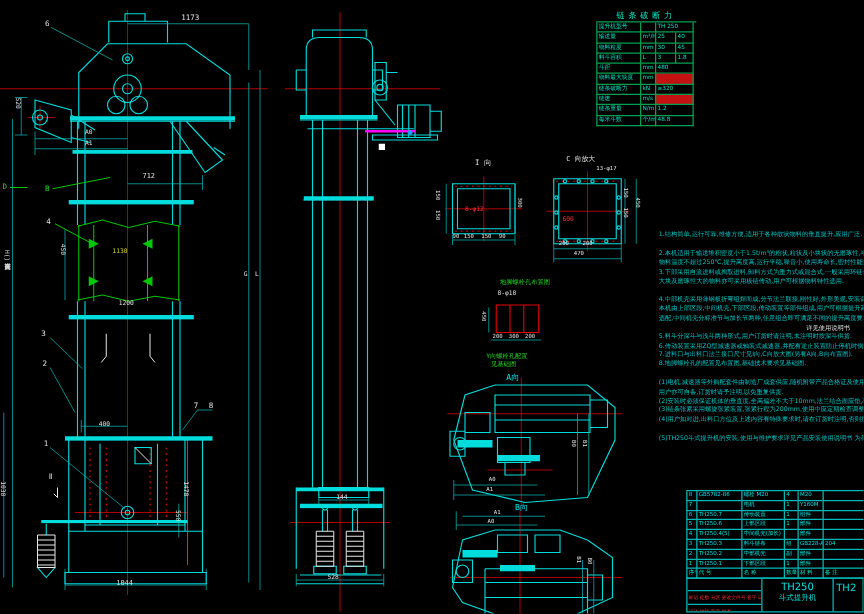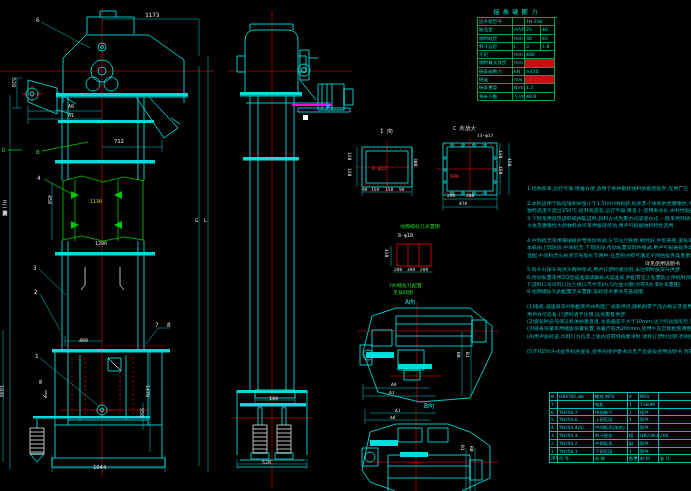--- a/index.html
+++ b/index.html
@@ -203,21 +203,21 @@
       <span class="anno c-w" style="left: 394px; top: 268px; font-size: 4.5px;">200</span>
       <span class="anno c-w" style="left: 407px; top: 268px; font-size: 4.5px;">300</span>
       <span class="anno c-w" style="left: 420px; top: 268px; font-size: 4.5px;">200</span>
       <span class="anno c-g" style="left: 389px; top: 283px; font-size: 5px;">Y向螺栓孔配置</span>
       <span class="anno c-g" style="left: 393px; top: 290px; font-size: 5px;">见基础图</span>
       <span class="anno c-c" style="left: 405px; top: 299px; font-size: 6.5px;">A向</span>
       <span class="anno c-w rot" style="left: 455px; top: 352px; font-size: 4.5px;">B0</span>
       <span class="anno c-w rot" style="left: 464px; top: 352px; font-size: 4.5px;">B1</span>
       <span class="anno c-w" style="left: 391px; top: 383px; font-size: 4.5px;">A0</span>
       <span class="anno c-w" style="left: 389px; top: 391px; font-size: 4.5px;">A1</span>
-      <span class="anno c-c" style="left: 424px; top: 403px; font-size: 6.5px;">B向</span>
+      <span class="anno c-c" style="left: 412px; top: 403px; font-size: 6.5px;">B向</span>
       <span class="anno c-w" style="left: 395px; top: 409px; font-size: 4.5px;">A1</span>
       <span class="anno c-w" style="left: 390px; top: 416px; font-size: 4.5px;">A0</span>
       <span class="anno c-w rot" style="left: 459px; top: 445px; font-size: 4.5px;">B1</span>
       <span class="anno c-w rot" style="left: 468px; top: 446px; font-size: 4.5px;">B0</span>
       <span class="anno c-w" style="left: 645px; top: 261px; font-size: 5px;">详见使用说明书</span>
     </div>
 
 <div class="tech">
   <div class="tech-title">链条破断力</div>
   <div id="tech-rows">
@@ -373,14 +373,26 @@
       <div class="brow bhead">
         <div class="bcell" style="width: 8px;">序号</div>
         <div class="bcell" style="width: 36px;">代 号</div>
         <div class="bcell" style="width: 34px;">名 称</div>
         <div class="bcell" style="width: 11px;">数量</div>
         <div class="bcell" style="width: 20px;">材 料</div>
         <div class="bcell" style="width: 33px;">备 注</div>
       </div>
     </div>
 
-
+<div class="tblock">
+  <div class="tb-left">
+    <div class="tbl-row"></div>
+    <div class="tbl-row">标记 处数 分区 更改文件号 签字 日期</div>
+    <div class="tbl-row">设计  校核  审定  批准</div>
+  </div>
+  <div class="tb-mid">
+    <div class="tb-model">TH250</div>
+    <div class="tb-prod">斗式提升机</div>
+  </div>
+  <div class="tb-right">TH2</div>
 </div>
 
+</div>
+
 </body></html>

